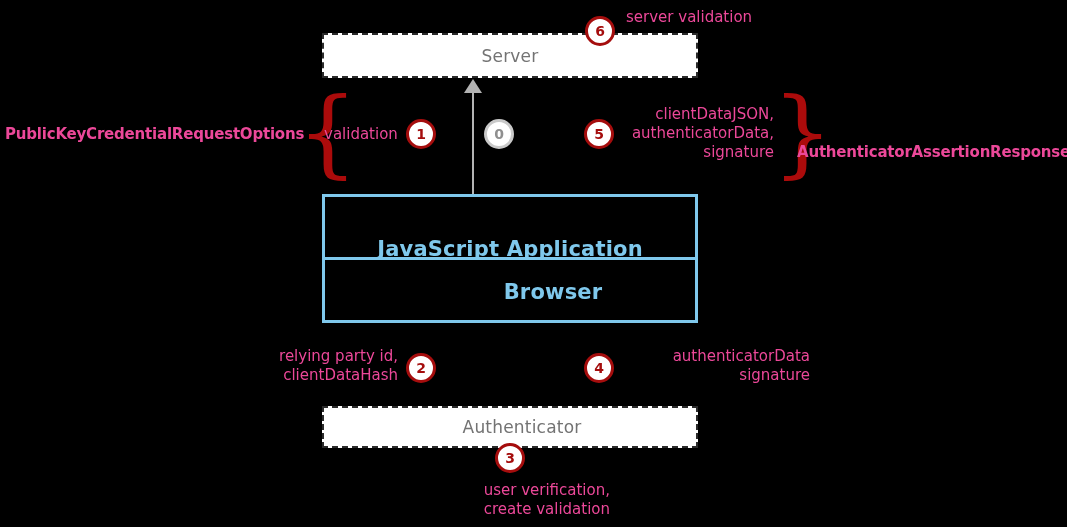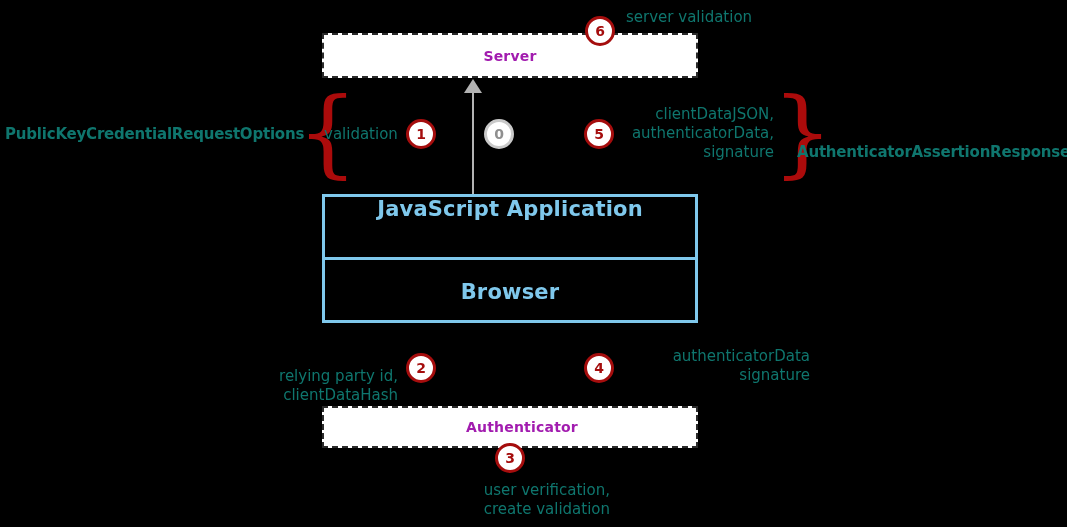--- a/index.html
+++ b/index.html
@@ -20,23 +20,23 @@
   .box {
     position: absolute;
     box-sizing: border-box;
     display: flex;
     align-items: center;
     justify-content: center;
   }
   .box-white {
     background: #ffffff;
     border: 2px dashed #2b2b2b;
-    color: #a21caf;
-    font-weight: bold;
-    font-size: 14px;
+    color: #737373;
+    font-weight: normal;
+    font-size: 17px;
     letter-spacing: 0.2px;
   }
   .box-blue-outer {
     border: 3px solid #7fc8ec;
     background: transparent;
   }
   .box-blue-label {
     color: #7fc8ec;
     font-weight: bold;
     font-size: 21px;
@@ -80,21 +80,21 @@
     line-height: 1;
   }
   .circle.gray {
     border-color: #c9c9c9;
     color: #8f8f8f;
   }
 
   
   .ann {
     position: absolute;
-    color: #0f766e;
+    color: #ec4899;
     font-size: 15px;
     line-height: 19px;
     white-space: pre-line;
   }
   .ann.bold {
     font-weight: bold;
     font-size: 15px;
     letter-spacing: -0.2px;
   }
   .ann.center { text-align: right; }
@@ -141,29 +141,29 @@
   <div class="ann center" style="left:619px; top:105px; width:155px;">clientDataJSON,
 authenticatorData,
 signature</div>
 
   <div class="brace" style="left:772px; top:84px; font-size:96px;">}</div>
 
   <div class="ann bold left" style="left:797px; top:143px; width:270px;">AuthenticatorAssertionResponse</div>
 
   <div class="box box-blue-outer" style="left:322px; top:194px; width:376px; height:129px;">
     <div class="blue-divider" style="left:0px; top:60px; width:100%; height:3px;"></div>
-    <div style="position:absolute; left:0; top:0; width:100%; height:64px; display:flex; align-items:flex-start; justify-content:center;">
+    <div style="position:absolute; left:0; top:0; width:100%; height:64px; display:flex; align-items:flex-end; justify-content:center;">
       <span class="box-blue-label">JavaScript Application</span>
     </div>
-    <div style="position:absolute; left:0; top:63px; width:100%; height:63px; display:flex; align-items:center; justify-content:center;">
+    <div style="position:absolute; left:0; top:63px; width:100%; height:63px; display:flex; align-items:center; justify-content:center;padding-left:43px;">
       <span class="box-blue-label">Browser</span>
     </div>
   </div>
 
-  <div class="ann center" style="left:272px; top:347px; width:126px;margin-top:20px;">relying party id,
+  <div class="ann center" style="left:272px; top:347px; width:126px;">relying party id,
 clientDataHash</div>
 
   <div class="circle" style="left:406px; top:353px;">2</div>
 
   <div class="circle" style="left:584px; top:353px;">4</div>
 
   <div class="ann center" style="left:650px; top:347px; width:160px;">authenticatorData
 signature</div>
 
   <div class="box box-white" style="left:322px; top:406px; width:376px; height:42px;padding-left:24px;">

